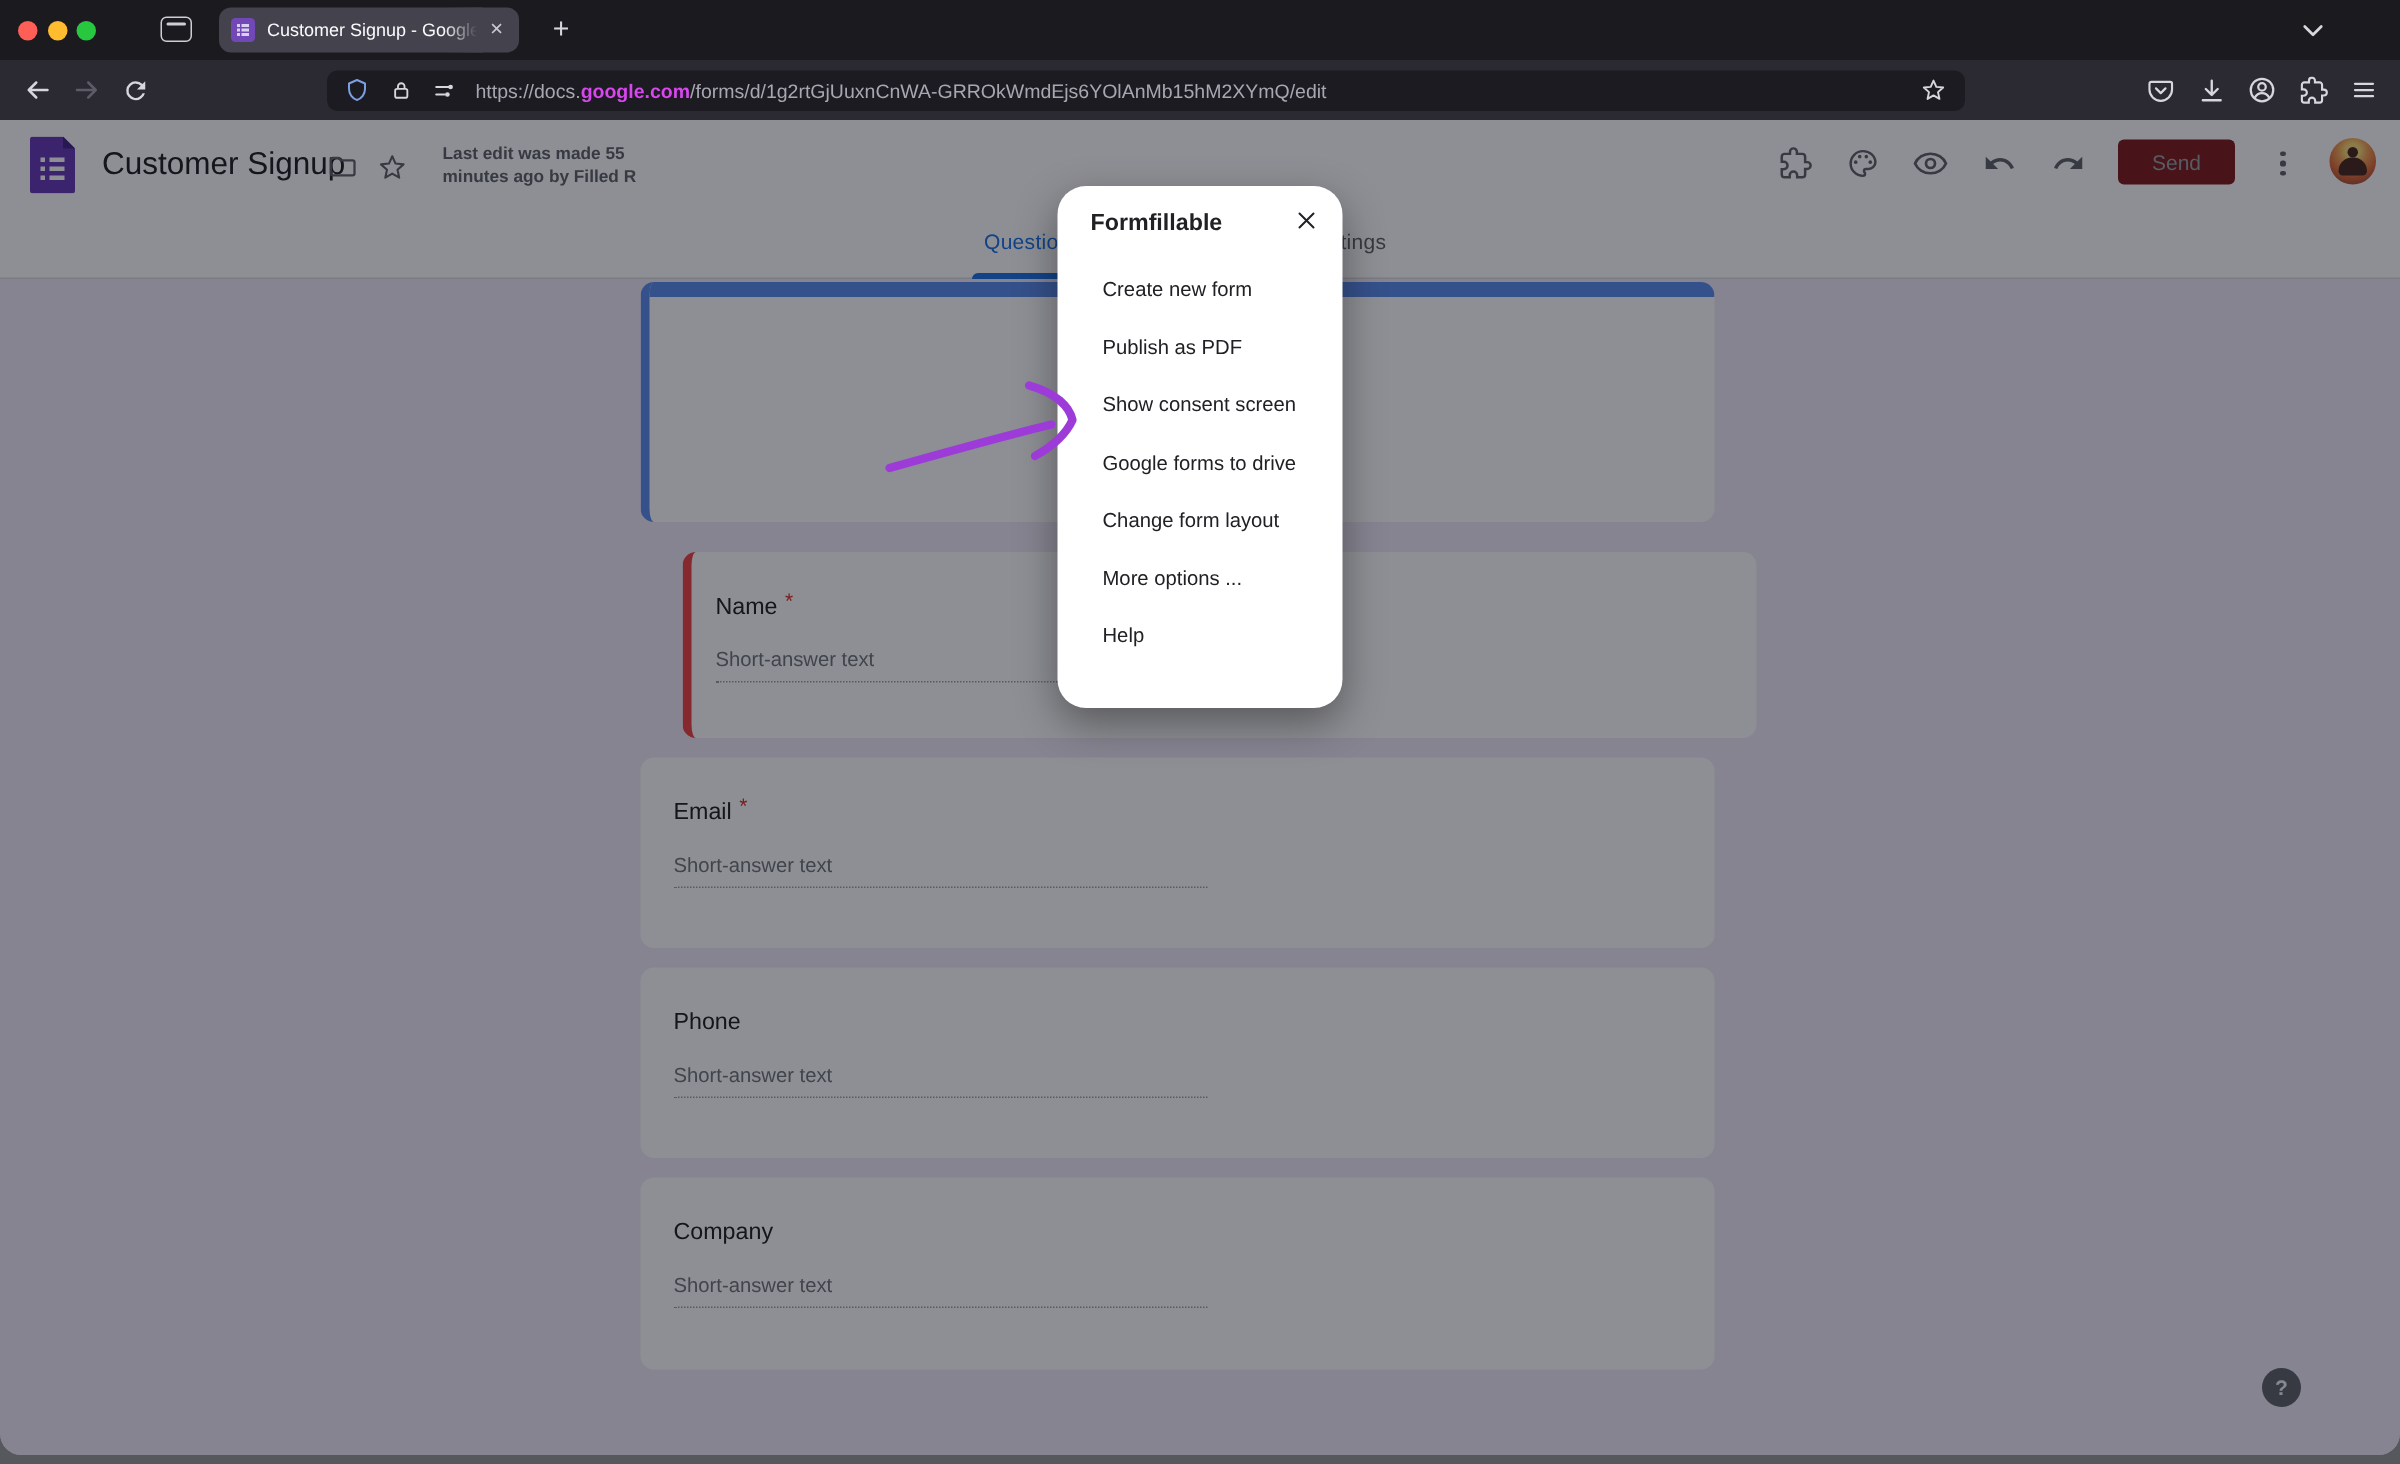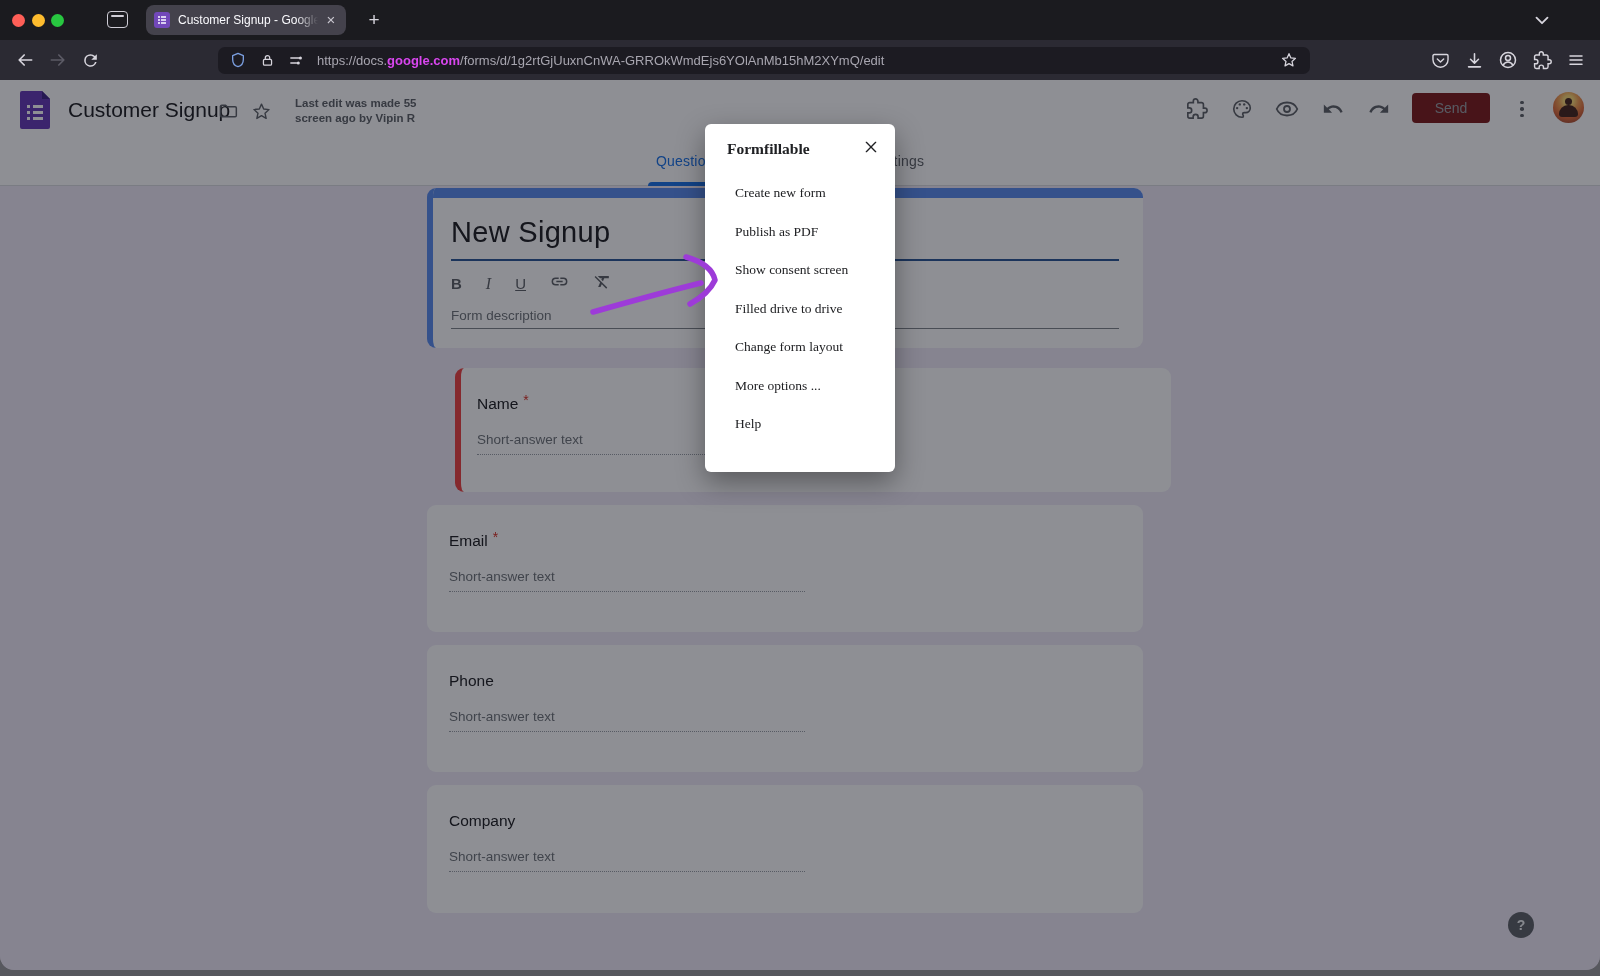--- a/index.html
+++ b/index.html
@@ -116,21 +116,21 @@
   .card-phone { top:565px; height:127px; }
   .card-company { top:705px; height:128px; }
 
   .help-fab { position:absolute; left:1508px; top:832px; width:26px; height:26px; border-radius:50%;
     background:#5f6368; color:#f1f3f4; font-size:14px; font-weight:bold; text-align:center;
     line-height:26px; }
 
   
   .dim { position:absolute; inset:0; background:rgba(8,10,22,0.46); z-index:10; }
   .dialog { position:absolute; left:705px; top:44px; width:190px; height:348px; background:#fff;
-    border-radius:6px; box-shadow:0 10px 28px rgba(0,0,0,.38); z-index:20;font-family:Liberation Serif, serif; }
+    border-radius:19px; box-shadow:0 10px 28px rgba(0,0,0,.38); z-index:20; }
   .dialog-title { position:absolute; left:22px; top:16px; font-size:15.5px; font-weight:bold;
     color:#202124; }
   .dialog-close { position:absolute; right:14px; top:13px; width:20px; height:20px; display:flex;
     align-items:center; justify-content:center; }
   .dialog-items { position:absolute; left:0; top:50px; width:100%; }
   .dialog-item { height:38.5px; line-height:38.5px; padding-left:30px; font-size:13.5px;
     color:#202124; white-space:nowrap; }
   .annotation { position:absolute; inset:0; z-index:30; pointer-events:none; }
 </style>
 </head>
@@ -246,21 +246,21 @@
             <path d="M3 6.5c0-.8.7-1.5 1.5-1.5h4.6l2 2h9.4c.8 0 1.5.7 1.5 1.5v9c0 .8-.7 1.5-1.5 1.5h-16A1.5 1.5 0 0 1 3 17.5v-11z" fill="none" stroke="#5f6368" stroke-width="1.8" stroke-linejoin="round"></path>
           </svg>
       </span>
       <span class="hdr-small-icon" style="left:250px">
         <svg width="21" height="21" viewBox="0 0 24 24">
             <path d="M12 3.6l2.5 5.6 6.1.6-4.6 4.1 1.3 6-5.3-3.1-5.3 3.1 1.3-6-4.6-4.1 6.1-.6z" fill="none" stroke="#5f6368" stroke-width="1.6" stroke-linejoin="round"></path>
           </svg>
       </span>
       <div class="last-edit">
         <div>Last edit was made 55</div>
-        <div>screen ago by Vipin R</div>
+        <div>minutes ago by Filled R</div>
       </div>
 
       <span class="hdr-right-icon" style="left:1183px">
         <svg width="22" height="22" viewBox="0 0 24 24">
             <path d="M20.5 11H19V7a2 2 0 0 0-2-2h-4V3.5a2.5 2.5 0 0 0-5 0V5H4a2 2 0 0 0-2 2v3.8h1.5a2.7 2.7 0 0 1 0 5.4H2V20a2 2 0 0 0 2 2h3.8v-1.5a2.7 2.7 0 0 1 5.4 0V22H17a2 2 0 0 0 2-2v-4h1.5a2.5 2.5 0 0 0 0-5z" fill="none" stroke="#5f6368" stroke-width="1.8"></path>
           </svg>
       </span>
       <span class="hdr-right-icon" style="left:1228px">
         <svg width="22" height="22" viewBox="0 0 24 24">
             <path d="M12 3a9 9 0 0 0 0 18c.83 0 1.5-.67 1.5-1.5 0-.39-.15-.74-.39-1.01-.23-.26-.38-.61-.38-.99 0-.83.67-1.5 1.5-1.5H16a5 5 0 0 0 5-5c0-4.42-4.03-8-9-8z" fill="none" stroke="#5f6368" stroke-width="1.8"></path>
@@ -297,39 +297,20 @@
 
     <div class="tabs-row">
       <span class="nav-tab active" style="left:656px">Questions</span>
       <span class="nav-tab" style="left:764px">Responses</span>
       <span class="nav-tab" style="left:872px">Settings</span>
       <span class="tab-underline"></span>
     </div>
 
     <div class="card title-card">
       <div class="title-topbar"></div>
-      <div class="title-inner">
-        <div class="form-title">New Signup</div>
-        <div class="fmt-toolbar">
-          <span class="fmt-b">B</span>
-          <span class="fmt-i">I</span>
-          <span class="fmt-u">U</span>
-          <span>
-            <svg width="19" height="19" viewBox="0 0 24 24">
-                <path d="M3.9 12c0-1.7 1.4-3.1 3.1-3.1h4V7H7a5 5 0 0 0 0 10h4v-1.9H7c-1.7 0-3.1-1.4-3.1-3.1zM8 13h8v-2H8v2zm9-6h-4v1.9h4c1.7 0 3.1 1.4 3.1 3.1s-1.4 3.1-3.1 3.1h-4V17h4a5 5 0 0 0 0-10z" fill="#5f6368"></path>
-              </svg>
-          </span>
-          <span>
-            <svg width="19" height="19" viewBox="0 0 24 24">
-                <path d="M3.27 5L2 6.27l6.97 6.97L6.5 19h3l1.57-3.66L16.73 21 18 19.73 3.55 5.27 3.27 5zM6 5v.18L8.82 8h2.4l-.72 1.68 2.1 2.1L14.21 8H20V5H6z" fill="#5f6368"></path>
-              </svg>
-          </span>
-        </div>
-        <div class="form-desc">Form description</div>
-      </div>
     </div>
 
     <div class="card q-card selected card-name">
       <div class="q-label"><span>Name</span><span class="q-required">*</span></div>
       <div class="q-placeholder">Short-answer text</div>
     </div>
     <div class="card q-card card-email">
       <div class="q-label"><span>Email</span><span class="q-required">*</span></div>
       <div class="q-placeholder">Short-answer text</div>
     </div>
@@ -350,21 +331,21 @@
       <span class="dialog-title">Formfillable</span>
       <span class="dialog-close">
         <svg width="16" height="16" viewBox="0 0 24 24">
             <path d="M5 5l14 14M19 5L5 19" fill="none" stroke="#202124" stroke-width="2" stroke-linecap="round"></path>
           </svg>
       </span>
       <div class="dialog-items">
         <div class="dialog-item">Create new form</div>
         <div class="dialog-item">Publish as PDF</div>
         <div class="dialog-item">Show consent screen</div>
-        <div class="dialog-item">Filled drive to drive</div>
+        <div class="dialog-item">Google forms to drive</div>
         <div class="dialog-item">Change form layout</div>
         <div class="dialog-item">More options ...</div>
         <div class="dialog-item">Help</div>
       </div>
     </div>
 
     <svg class="annotation" width="1600" height="890" viewBox="0 0 1600 890">
       <path d="M 593 232 C 632 221, 668 211, 701 203" fill="none" stroke="#9d3bd8" stroke-width="5.5" stroke-linecap="round"></path>
       <path d="M 686 177 C 704 182, 713 191, 715 200 C 710 211, 699 219, 690 224" fill="none" stroke="#9d3bd8" stroke-width="5.5" stroke-linecap="round" stroke-linejoin="round"></path>
     </svg>

